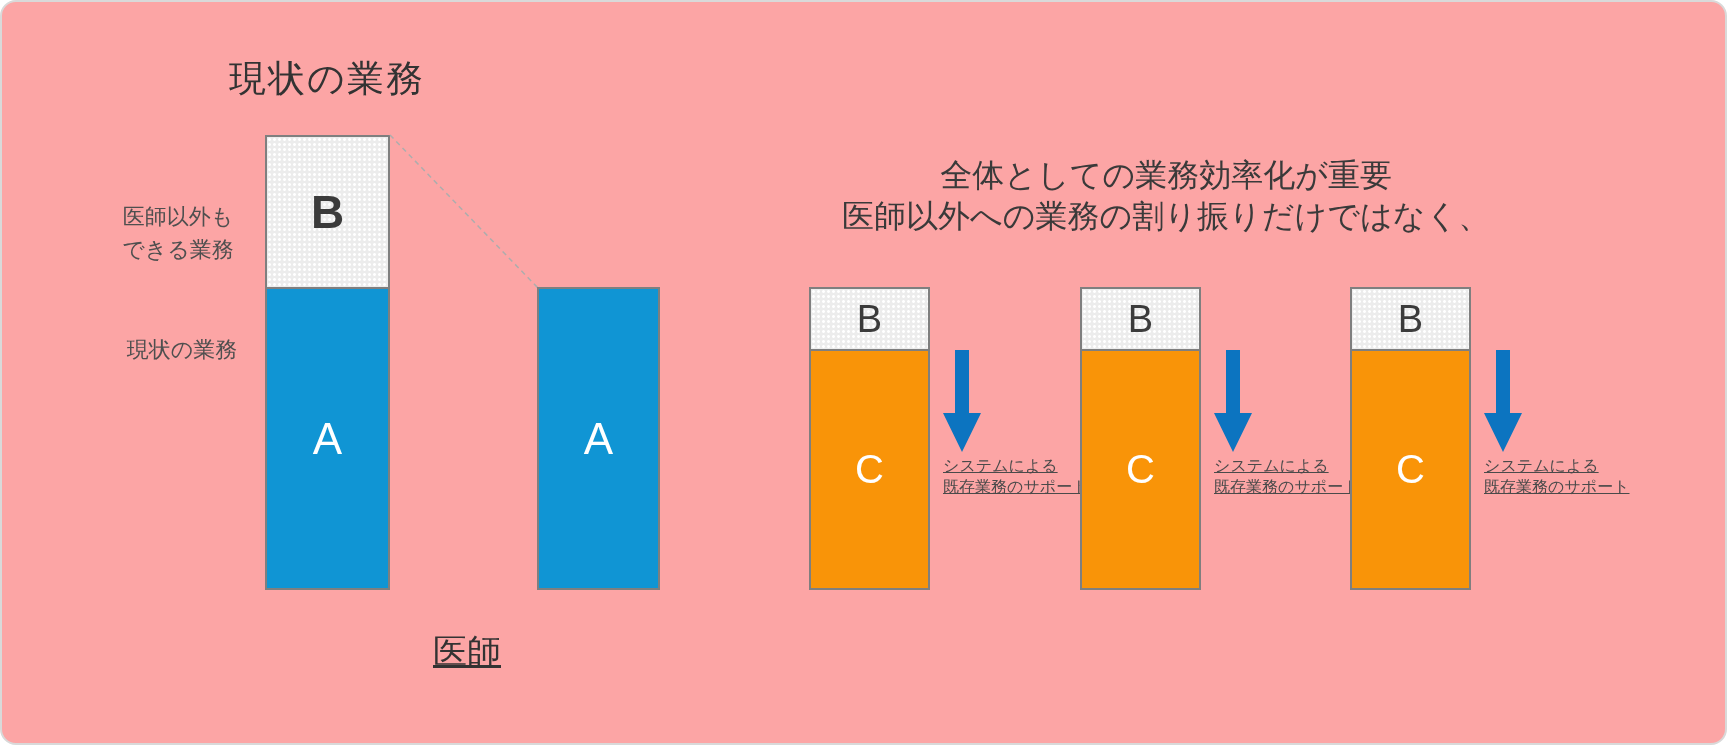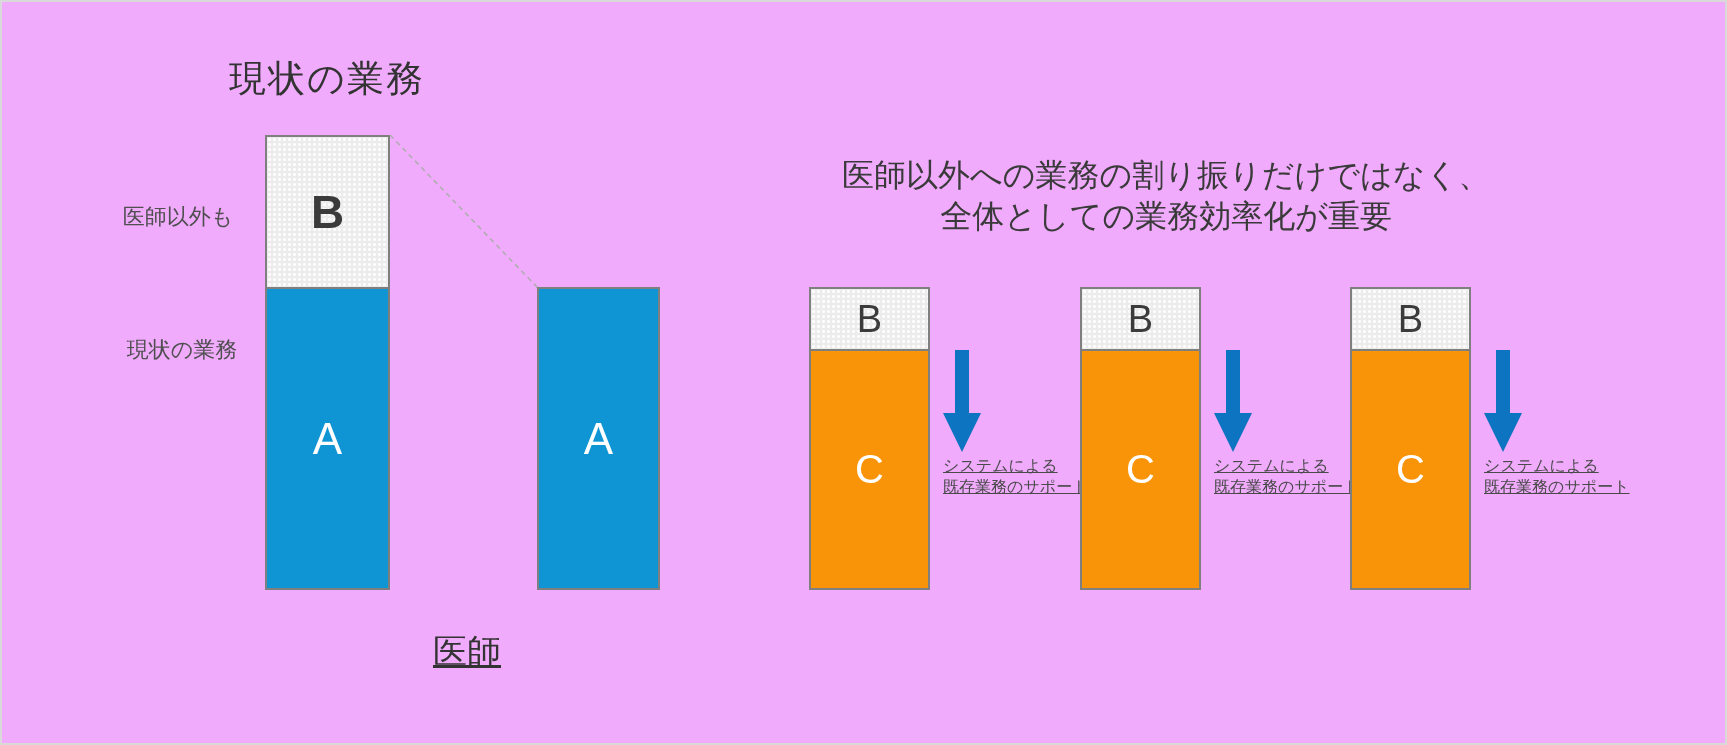--- a/index.html
+++ b/index.html
@@ -6,22 +6,22 @@
     --blue:#1095D4; --orange:#F99408; --arrow_blue:#0C74C0;
     --bar_border:#7F7F7F; --b_fill:#ECECEC; --text_dark:#3D3D3D;
     --note_text:#4A4A4A; --canvas_border:#D9D9D9; --connector:#ADADAD;
   }
   *{box-sizing:border-box;margin:0;padding:0;}
   body{
     font-family:"Liberation Sans","DejaVu Sans",sans-serif;
     background:#fff;color:var(--text_dark);
   }
   .canvas{
-    position:relative;width:1727px;height:745px;background:#f0abfc;
-    border:2px solid var(--canvas_border);border-radius:0;overflow:hidden;
+    position:relative;width:1727px;height:745px;background:#fca5a5;
+    border:2px solid var(--canvas_border);border-radius:16px;overflow:hidden;
   }
   .abs{position:absolute;}
   .ctr{text-align:center;}
 
   
   .main-title{left:165px;top:52px;width:320px;font-size:37px;letter-spacing:2px;color:#333;}
   .side-label{width:200px;font-size:22px;line-height:33px;color:#4f4f4f;margin-top:16px;}
   .side-label.b{left:76px;top:182px;}
   .side-label.a{left:80px;top:315px;}
   .axis-label{font-size:34px;color:#333;}
@@ -65,20 +65,21 @@
 </style>
 </head>
 <body>
 
 <div class="canvas">
 
   <div class="abs ctr main-title">現状の業務</div>
 
   <div class="abs ctr side-label b">
     <div>医師以外も</div>
+    <div>できる業務</div>
   </div>
 
   <div class="abs ctr side-label a">
     <div>現状の業務</div>
   </div>
 
   <div class="abs bar left-stacked">
     <div class="sec dotted">
       <span class="letter-b-big">B</span>
     </div>
@@ -93,22 +94,22 @@
 
   <div class="abs bar left-single">
     <div class="sec blue">
       <span class="letter-a">A</span>
     </div>
   </div>
 
   <div class="abs ctr axis-label doctor">医師</div>
 
   <div class="abs ctr right-heading">
+    <div>全体としての業務効率化が重要</div>
     <div>医師以外への業務の割り振りだけではなく、</div>
-    <div>全体としての業務効率化が重要</div>
   </div>
 
   <div class="abs group g1">
     <div class="bar">
       <div class="sec dotted">
         <span class="letter-b-small">B</span>
       </div>
       <div class="sec orange">
         <span class="letter-c">C</span>
       </div>

